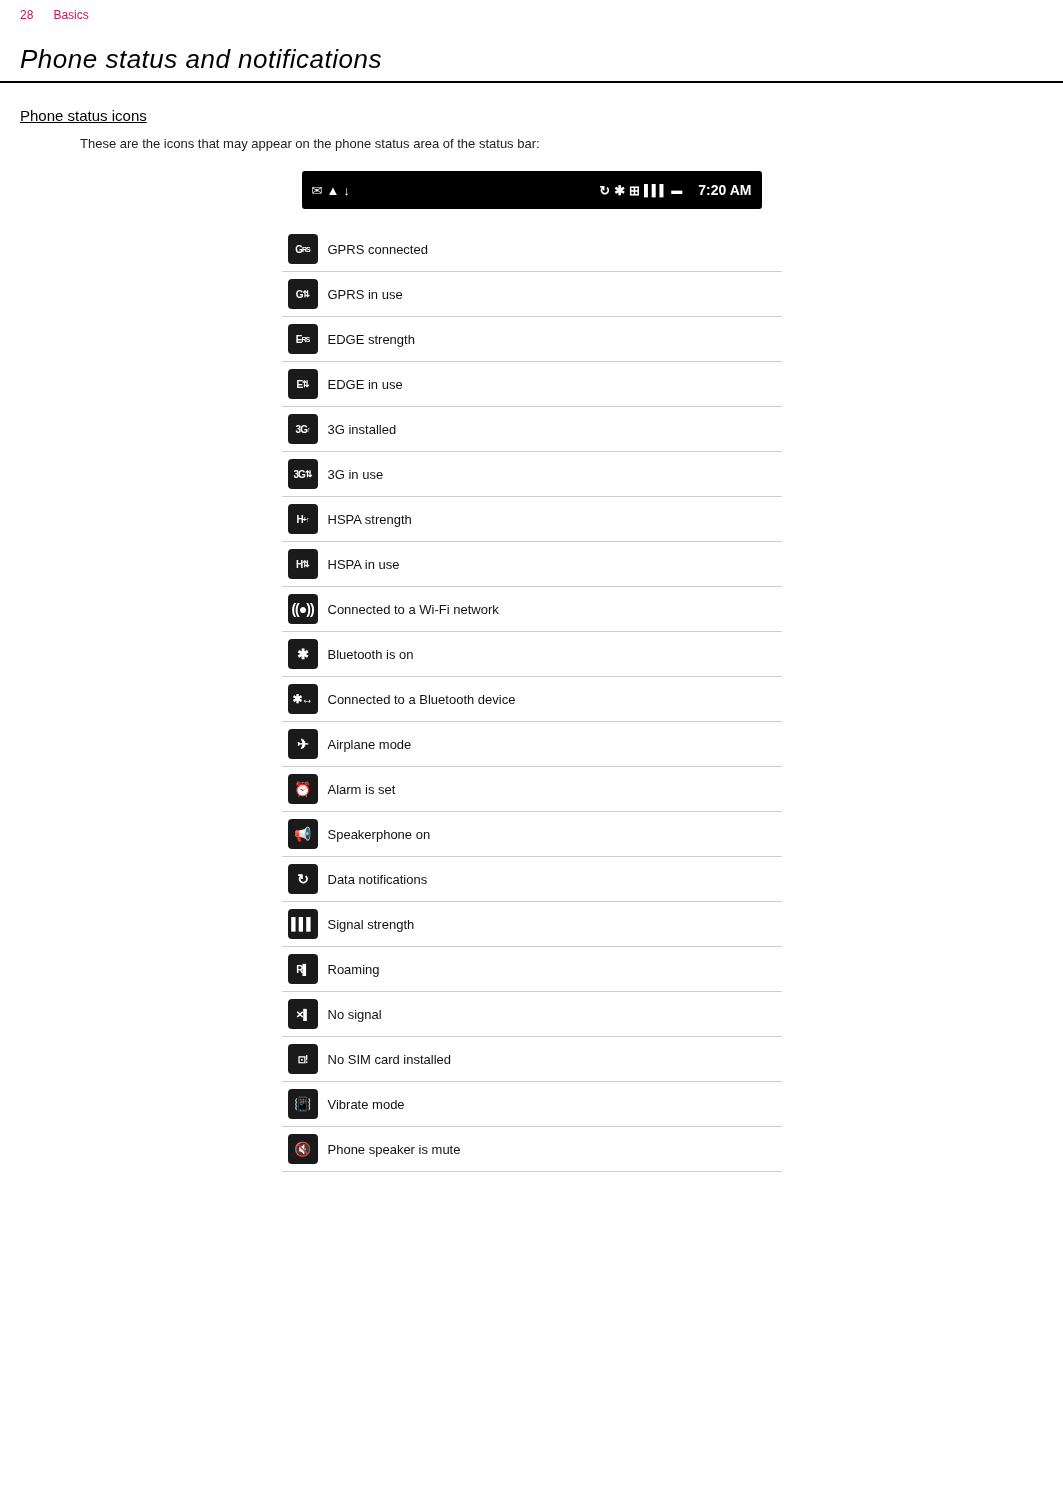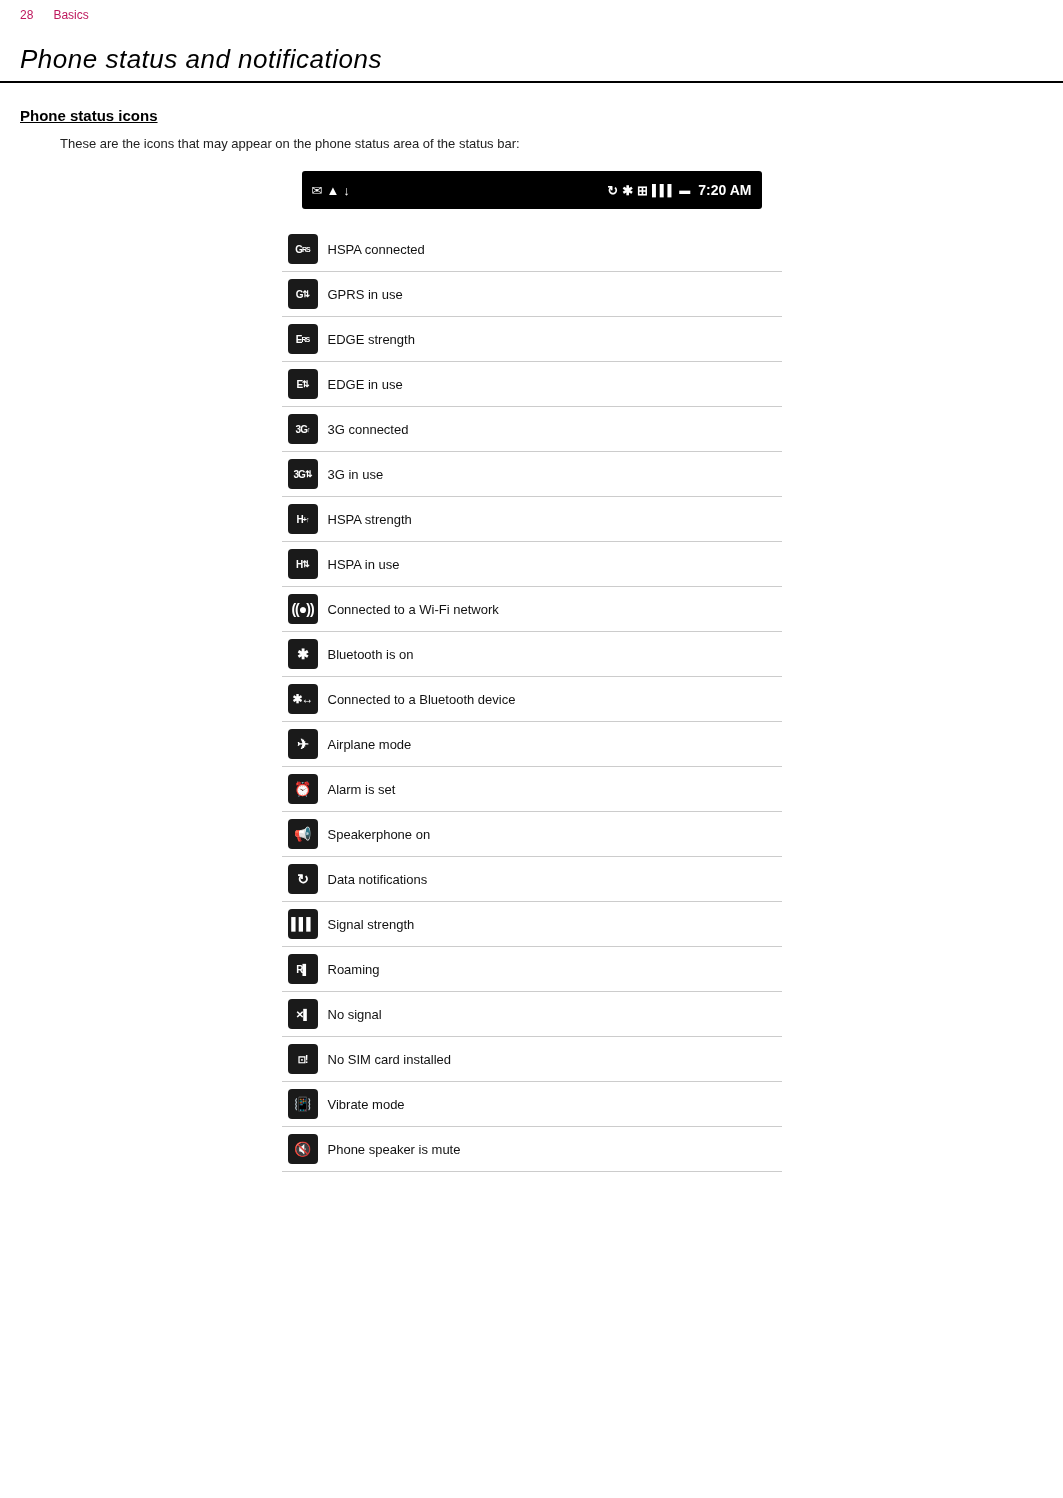--- a/index.html
+++ b/index.html
@@ -22,29 +22,30 @@
       margin-bottom: 16px;
     }
     .page-title {
       font-size: 26px;
       font-weight: normal;
       letter-spacing: 0.5px;
       font-style: italic;
     }
     .section-heading {
       font-size: 15px;
-      font-weight: bold;
+      font-weight: normal;
       padding: 0 20px 6px 20px;
       text-decoration: underline;
       margin-top: 24px;
     }
     .section-desc {
       font-size: 13px;
       color: #222;
       padding: 6px 20px 10px 60px;
+      margin-left: 20px;
     }
     .status-bar-img {
       display: flex;
       justify-content: center;
       margin: 10px auto 18px auto;
       width: 460px;
     }
     .status-bar-mock {
       background: #000;
       color: #fff;
@@ -126,33 +127,33 @@
       <span>✉</span>
       <span>▲</span>
       <span>↓</span>
     </div>
     <div class="status-right">
       <span style="font-size:13px">↻</span>
       <span style="font-size:13px">✱</span>
       <span style="font-size:13px">⊞</span>
       <span style="font-size:11px">▌▌▌</span>
       <span style="font-size:11px">▬</span>
-      <span style="font-size:14px;font-weight:bold;margin-left:4px">7:20 AM</span>
+      <span style="font-size:14px;font-weight:bold;margin-left:12px">7:20 AM</span>
     </div>
   </div>
 </div>
 
 <table class="icons-table">
   <tbody id="icons-tbody">
   <tr>
         <td class="icon-cell"><div class="icon-box">
             <span style="font-size:10px;letter-spacing:-1px;font-weight:bold">G</span>
             <span style="font-size:7px;vertical-align:super">RS</span>
           </div></td>
-        <td class="label-cell">HSPA connected</td>
+        <td class="label-cell">GPRS connected</td>
       </tr>
       <tr>
         <td class="icon-cell"><div class="icon-box">
             <span style="font-size:10px;font-weight:bold">G</span>
             <span style="font-size:9px">⇅</span>
           </div></td>
         <td class="label-cell">GPRS in use</td>
       </tr>
       <tr>
         <td class="icon-cell"><div class="icon-box">
@@ -166,21 +167,21 @@
             <span style="font-size:10px;font-weight:bold">E</span>
             <span style="font-size:9px">⇅</span>
           </div></td>
         <td class="label-cell">EDGE in use</td>
       </tr>
       <tr>
         <td class="icon-cell"><div class="icon-box">
             <span style="font-size:10px;font-weight:bold">3G</span>
             <span style="font-size:7px;vertical-align:super">↑</span>
           </div></td>
-        <td class="label-cell">3G connected</td>
+        <td class="label-cell">3G installed</td>
       </tr>
       <tr>
         <td class="icon-cell"><div class="icon-box">
             <span style="font-size:10px;font-weight:bold">3G</span>
             <span style="font-size:9px">⇅</span>
           </div></td>
         <td class="label-cell">3G in use</td>
       </tr>
       <tr>
         <td class="icon-cell"><div class="icon-box">

